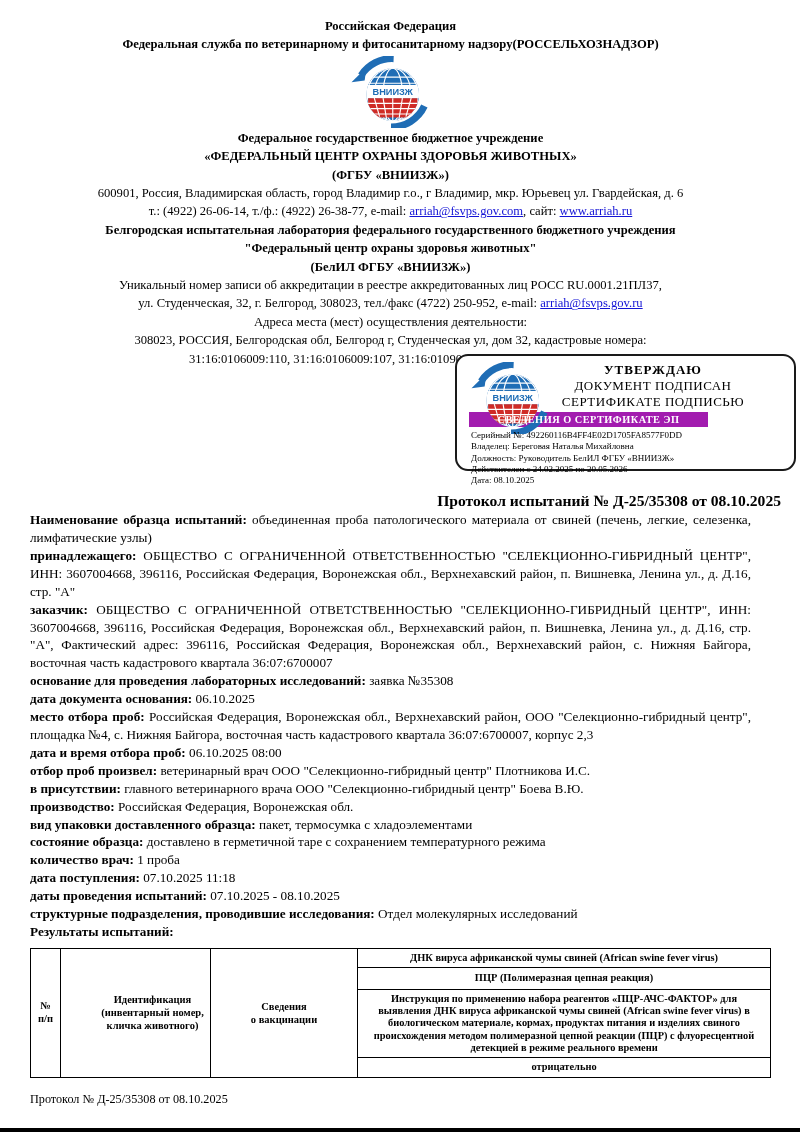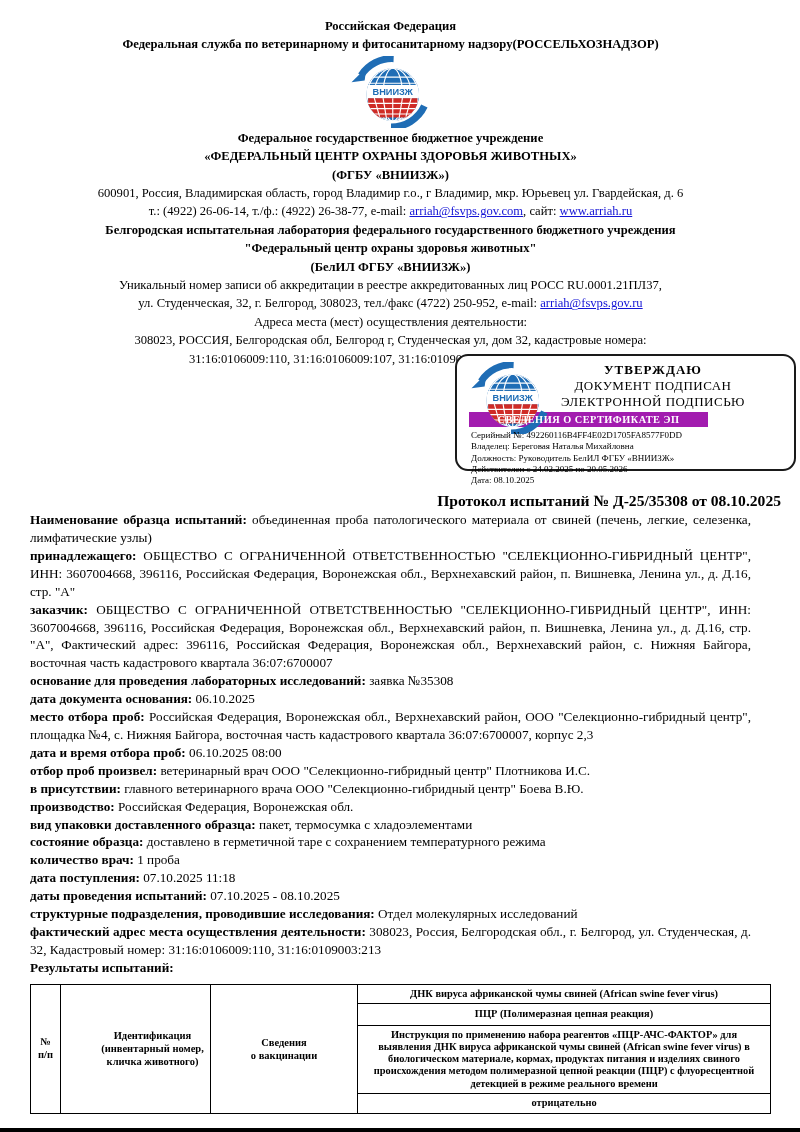--- a/index.html
+++ b/index.html
@@ -151,21 +151,21 @@
       </g>
       <rect x="19" y="33" width="60" height="15" fill="#fff"></rect>
     </g>
     <text x="49" y="44.5" text-anchor="middle" font-size="10.5" font-weight="bold" fill="#1f6db5" font-family="Liberation Sans, sans-serif">ВНИИЗЖ</text>
   </svg>
         </span>
       <div class="stamp-head">
         <div class="stamp-approve">УТВЕРЖДАЮ</div>
         <div class="stamp-signed">
           <div>ДОКУМЕНТ ПОДПИСАН</div>
-          <div>ЭЛЕКТРОННОЙ ПОДПИСЬЮ</div>
+          <div>СЕРТИФИКАТЕ ПОДПИСЬЮ</div>
         </div>
       </div>
     </div>
     <div class="stamp-bar">СВЕДЕНИЯ О СЕРТИФИКАТЕ ЭП</div>
     <div class="stamp-details">
       <div>Серийный №: 492260116B4FF4E02D1705FA8577F0DD</div>
       <div>Владелец: Береговая Наталья Михайловна</div>
       <div>Должность: Руководитель БелИЛ ФГБУ «ВНИИЗЖ»</div>
       <div>Действителен с 24.02.2025 по 20.05.2026</div>
       <div>Дата: 08.10.2025</div>
@@ -184,21 +184,20 @@
       <p class="field"><b>дата и время отбора проб: </b><span>06.10.2025 08:00</span></p>
       <p class="field"><b>отбор проб произвел: </b><span>ветеринарный врач ООО "Селекционно-гибридный центр" Плотникова И.С.</span></p>
       <p class="field"><b>в присутствии: </b><span>главного ветеринарного врача ООО "Селекционно-гибридный центр" Боева В.Ю.</span></p>
       <p class="field"><b>производство: </b><span>Российская Федерация, Воронежская обл.</span></p>
       <p class="field"><b>вид упаковки доставленного образца: </b><span>пакет, термосумка с хладоэлементами</span></p>
       <p class="field"><b>состояние образца: </b><span>доставлено в герметичной таре с сохранением температурного режима</span></p>
       <p class="field"><b>количество врач: </b><span>1 проба</span></p>
       <p class="field"><b>дата поступления: </b><span>07.10.2025 11:18</span></p>
       <p class="field"><b>даты проведения испытаний: </b><span>07.10.2025 - 08.10.2025</span></p>
       <p class="field"><b>структурные подразделения, проводившие исследования: </b><span>Отдел молекулярных исследований</span></p>
-      <p class="field"><b>фактический адрес места осуществления деятельности: </b><span>308023, Россия, Белгородская обл., г. Белгород, ул. Студенческая, д. 32, Кадастровый номер: 31:16:0106009:110, 31:16:0109003:213</span></p>
       <p class="field results-heading">Результаты испытаний:</p>
     </div>
 
   <table class="results">
     <tbody>
       <tr>
         <td class="c1" rowspan="4">№
 п/п</td>
         <td class="c2" rowspan="4">Идентификация
 (инвентарный номер,

